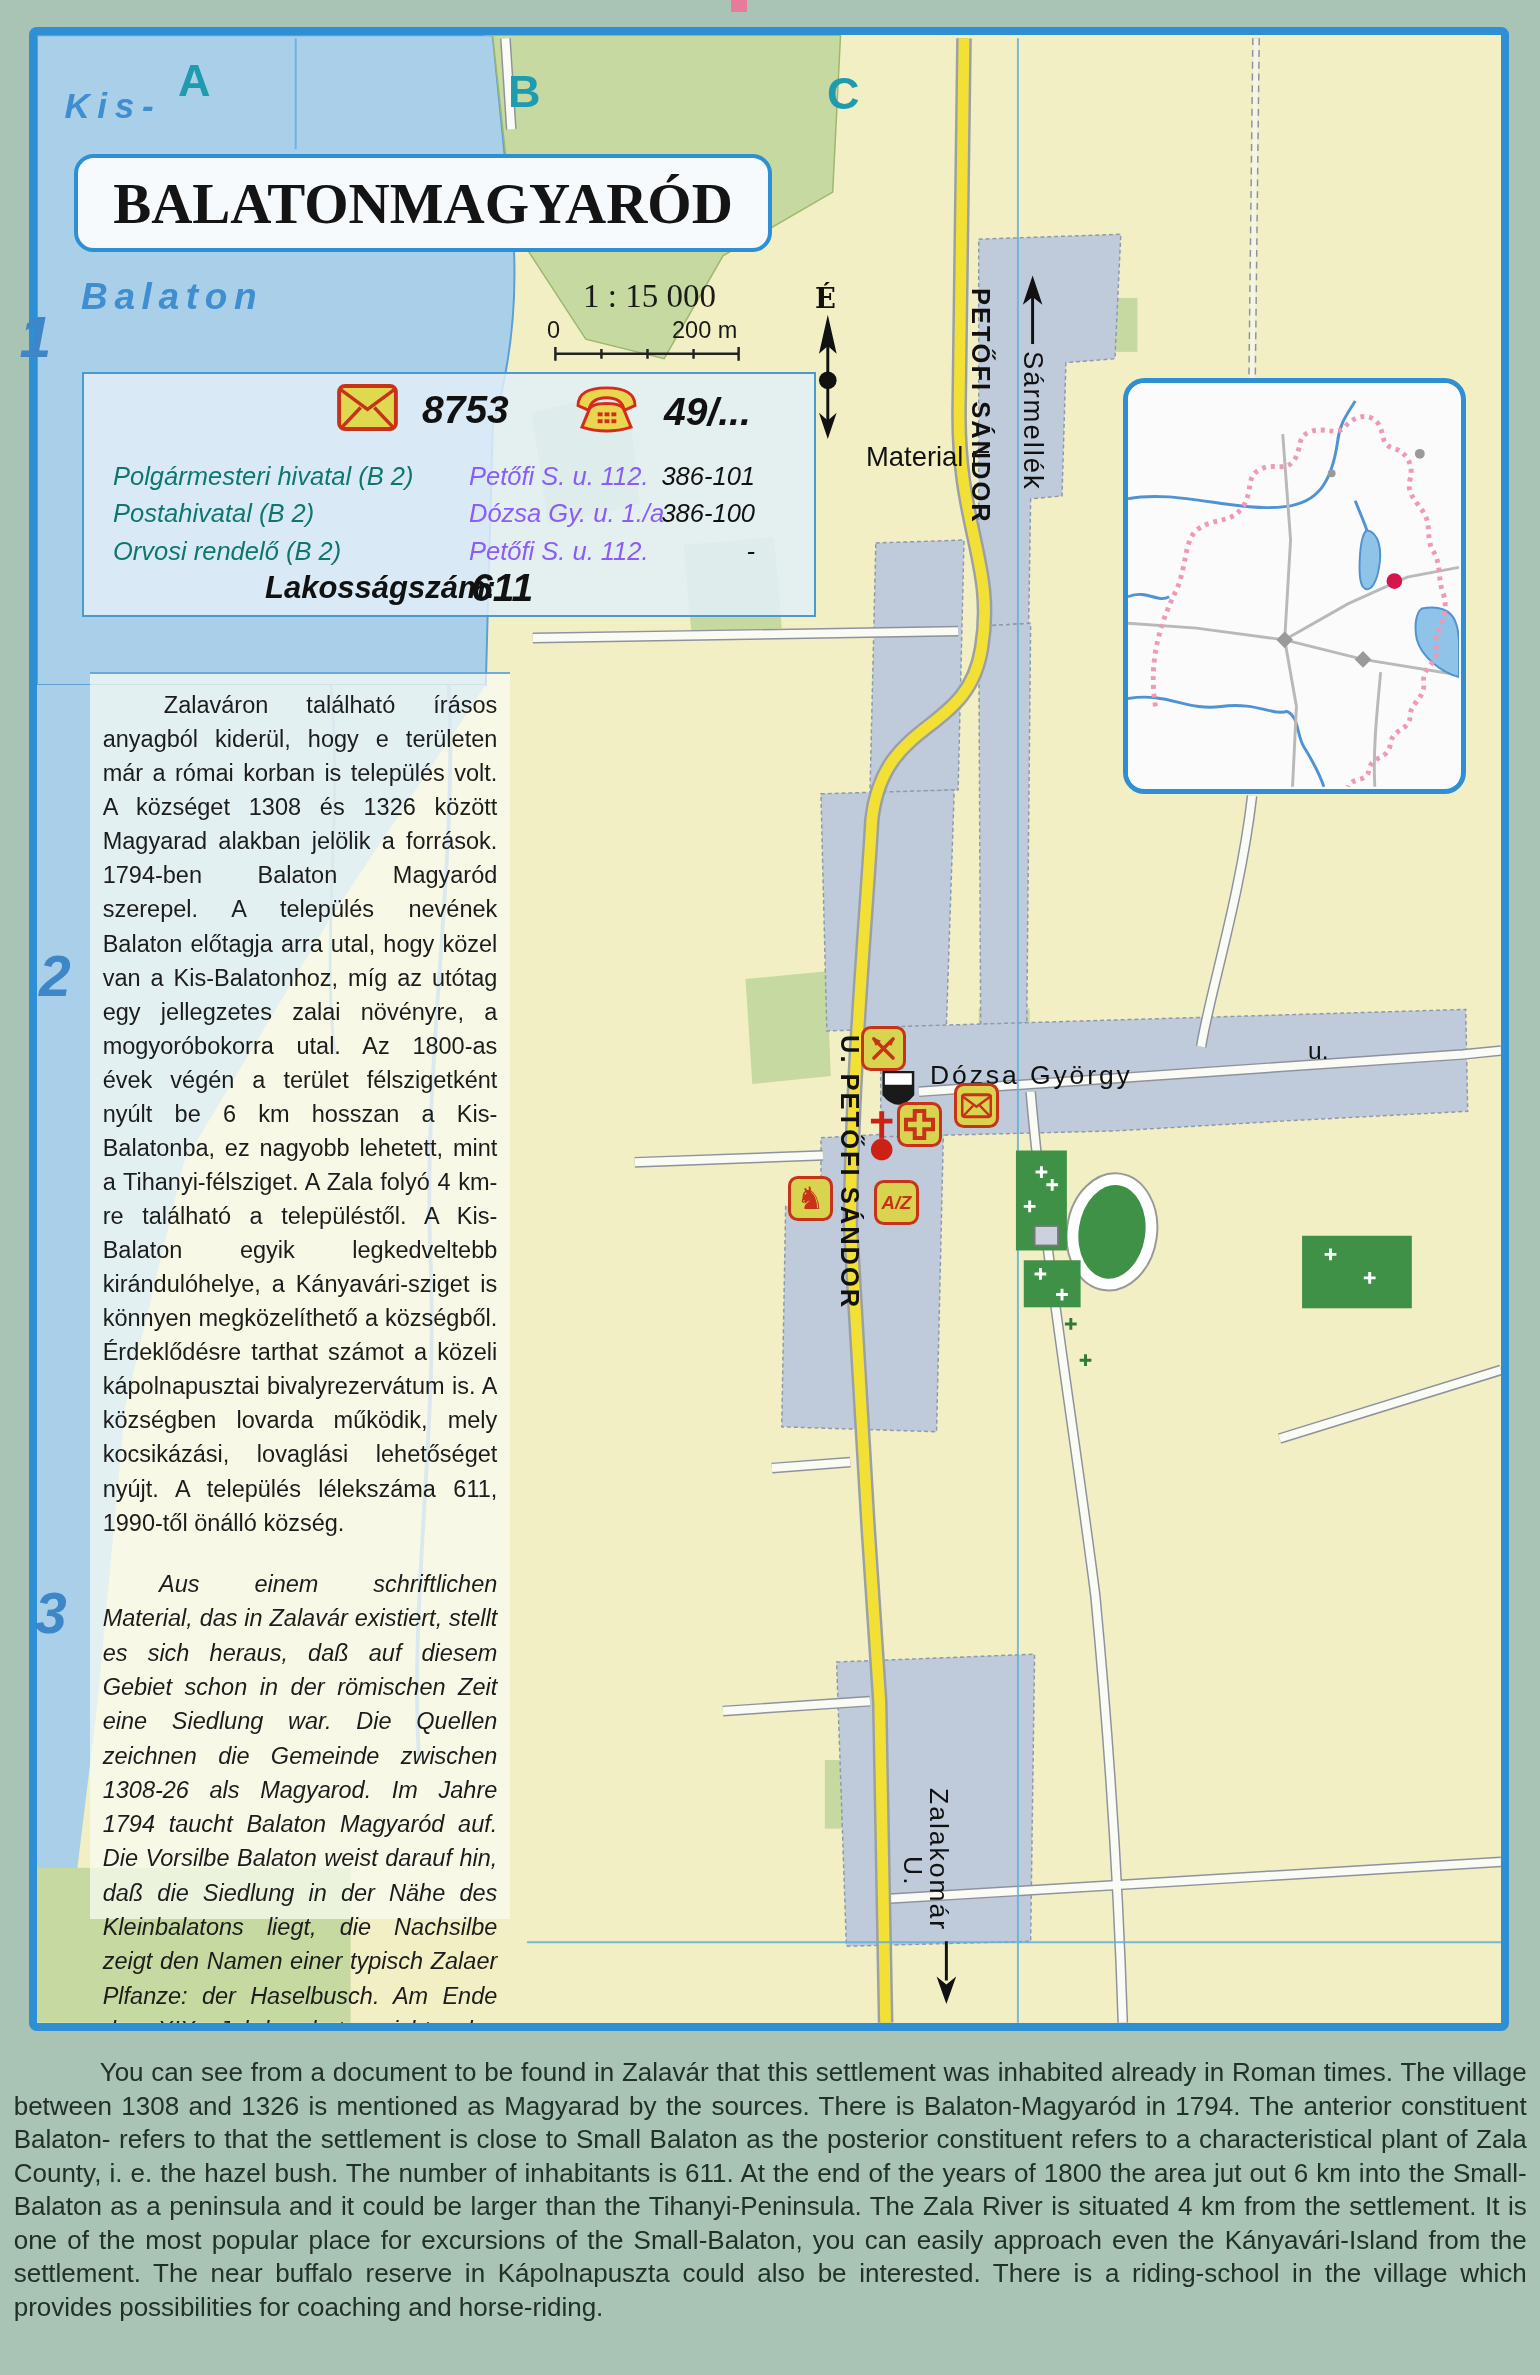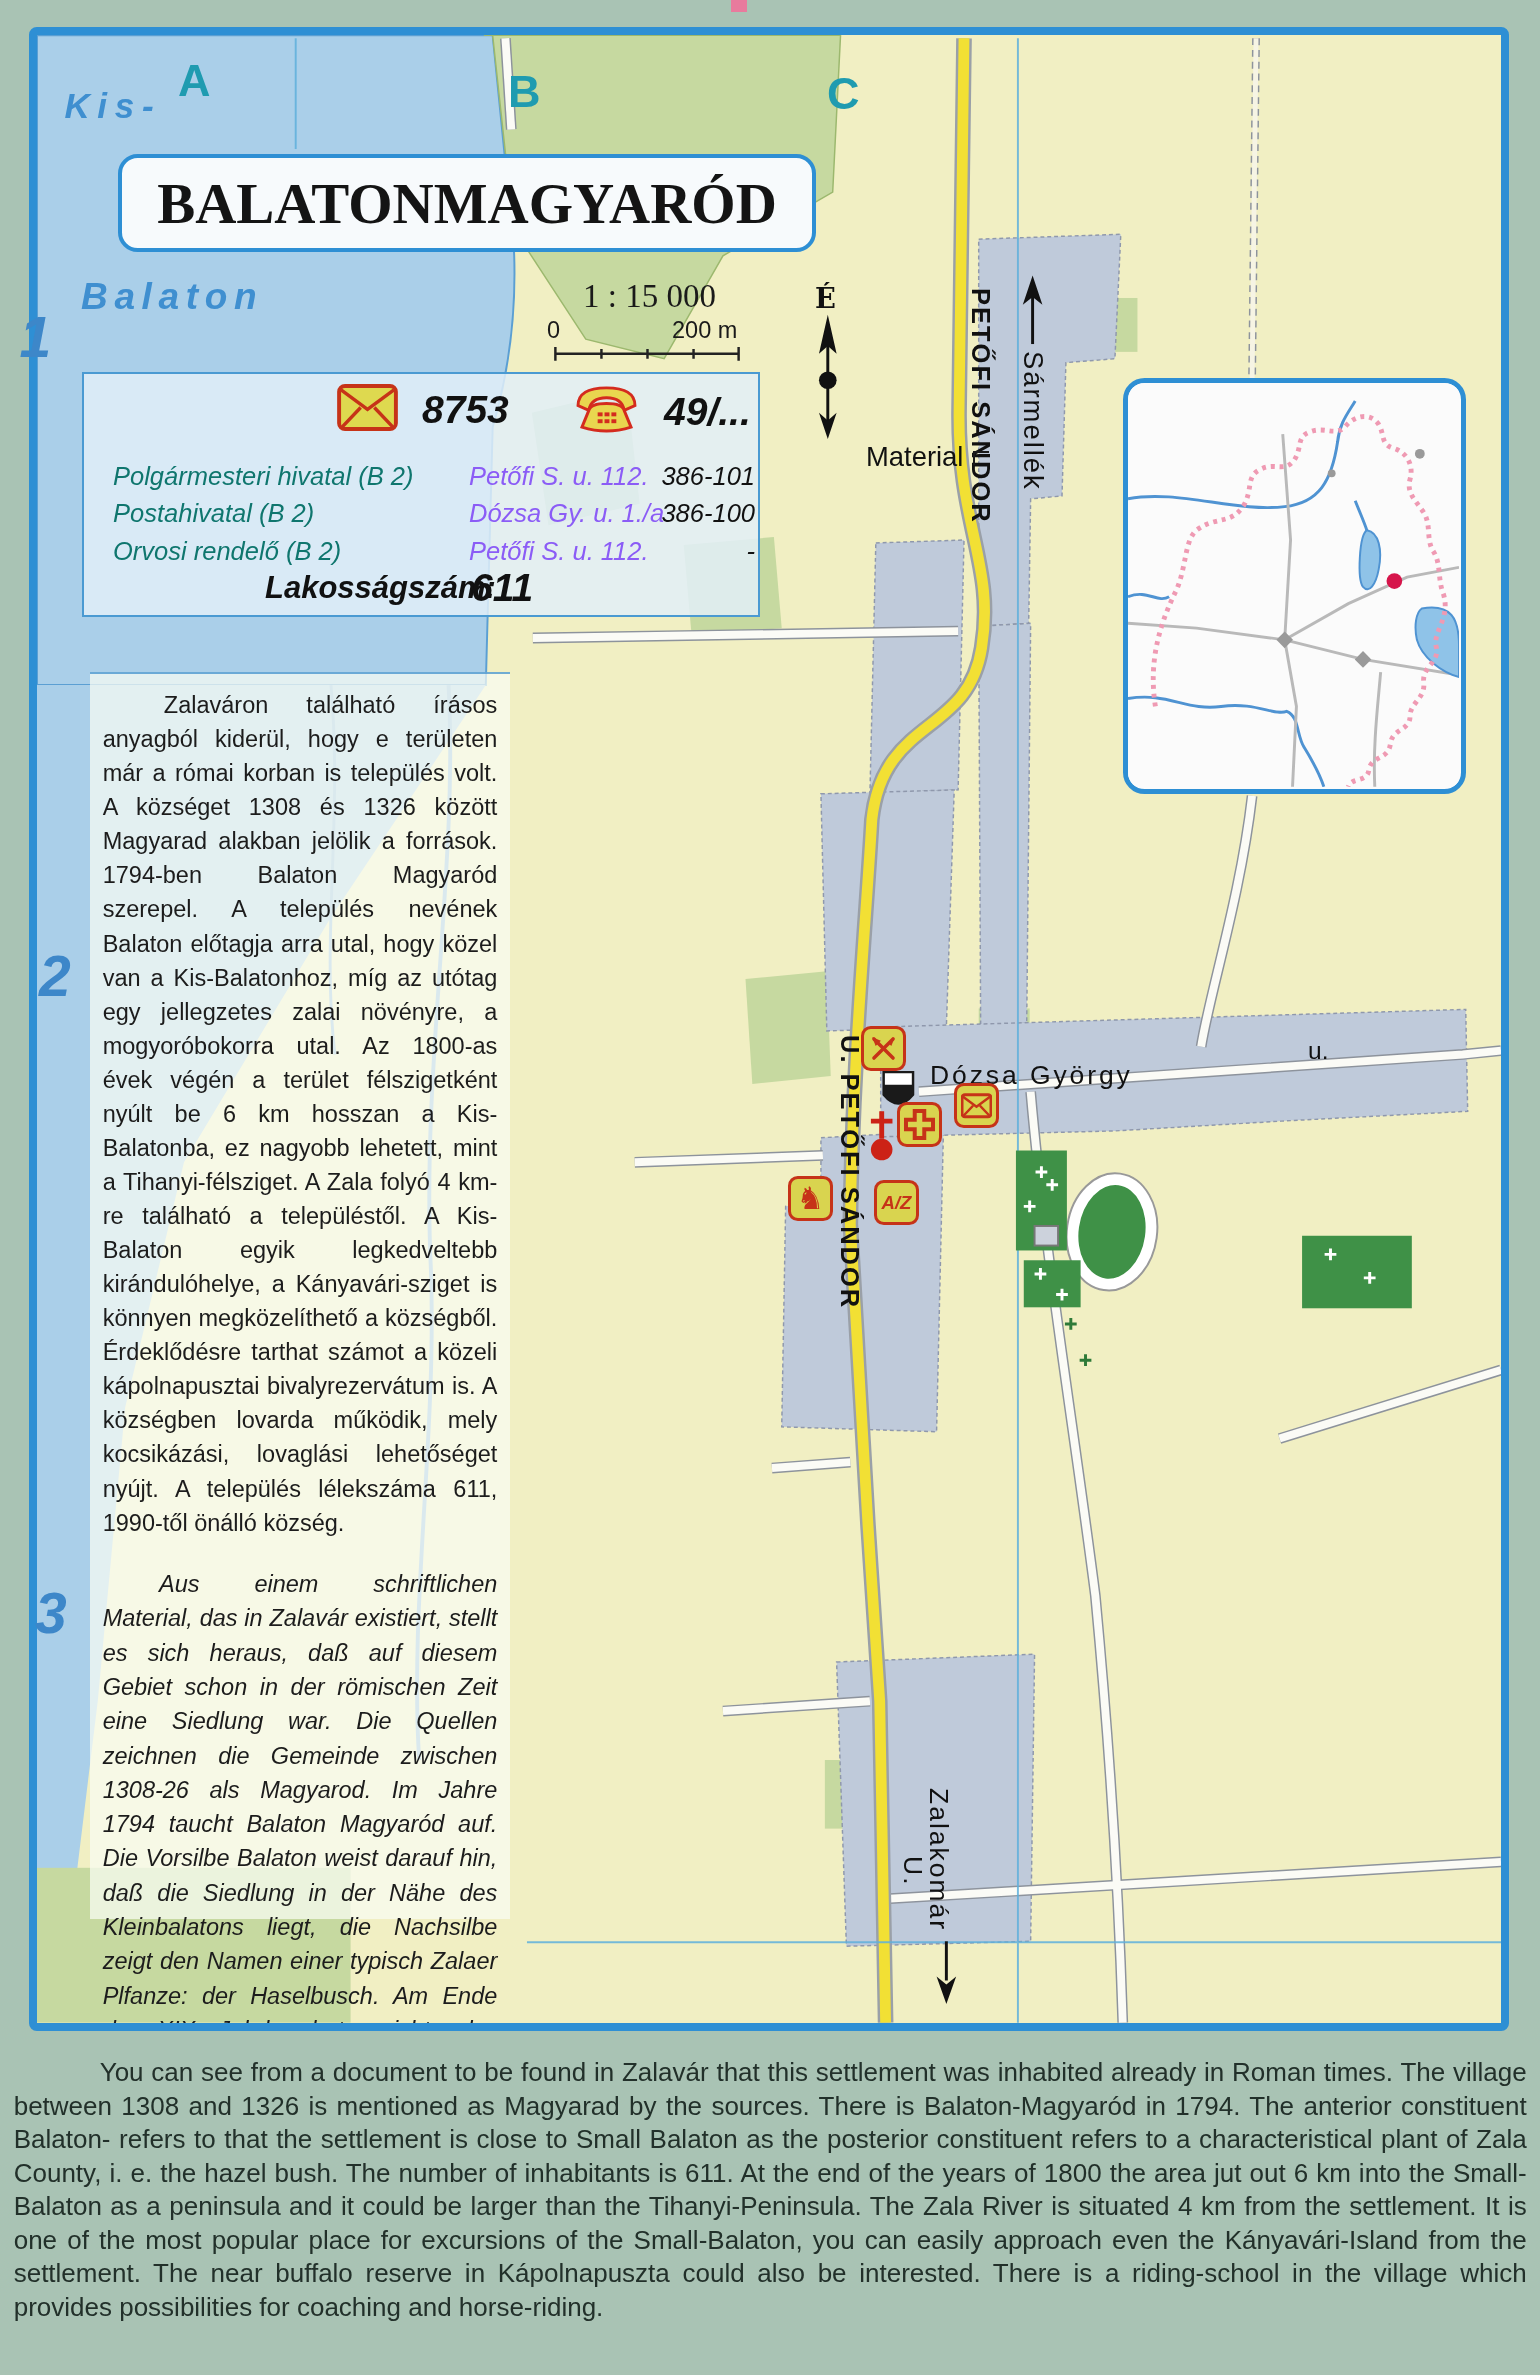--- a/index.html
+++ b/index.html
@@ -11,27 +11,27 @@
   #mapsvg{position:absolute;left:0;top:0;z-index:1;}
   .abs{position:absolute;}
   
   .water-label{color:#3f8fd0;font-style:italic;font-weight:bold;z-index:3;}
   .grid-col{color:#1f9bb0;font-weight:bold;font-size:45px;z-index:3;}
   .grid-row{position:absolute;color:#3d87c9;font-weight:bold;font-size:57px;z-index:6;font-style:italic;}
   .maplabel{color:#111;font-weight:bold;z-index:3;white-space:nowrap;}
   .vlabel{writing-mode:vertical-rl;color:#111;font-weight:bold;z-index:3;white-space:nowrap;letter-spacing:2px;}
   
   #titlebox{left:37px;top:119px;width:698px;height:98px;background:#f7fafc;border:4.9px solid #2e8fd4;
-            border-radius:19.6px;display:flex;align-items:center;justify-content:center;z-index:3;box-sizing:border-box;margin-left:44px;}
+            border-radius:19.6px;display:flex;align-items:center;justify-content:center;z-index:3;box-sizing:border-box;}
   #titlebox span{font-family:"Liberation Serif",serif;font-weight:bold;font-size:57px;color:#141414;letter-spacing:0px;}
   
   .scale-big{font-family:"Liberation Serif",serif;font-size:33px;color:#1a1a1a;z-index:3;}
   .scale-small{font-size:23.5px;color:#1a1a1a;z-index:3;}
   
-  #infobox{left:45px;top:337px;width:678px;height:245px;background:rgba(226,239,248,0.85);
+  #infobox{left:45px;top:337px;width:734px;height:245px;background:rgba(226,239,248,0.85);
            border:2px solid #4a9ad2;z-index:3;box-sizing:border-box;}
   .ib-big{position:absolute;font-size:39px;font-weight:bold;font-style:italic;color:#111;}
   .ib-name{position:absolute;left:29px;font-size:25.5px;font-style:italic;color:#0f766e;white-space:nowrap;text-align:center;}
   .ib-addr{position:absolute;left:385px;font-size:25.5px;font-style:italic;color:#8b5cf6;white-space:nowrap;}
   .ib-tel{position:absolute;left:573px;width:98px;text-align:right;font-size:25.5px;font-style:italic;color:#111;}
   
   #textpanel{left:53px;top:637px;width:420px;height:1247px;background:rgba(250,252,244,0.72);
              border-top:2px solid rgba(42,130,200,0.65);z-index:2;box-sizing:border-box;padding:13.7px 12.7px;}
   #hu-text{font-size:23.5px;line-height:1.45;text-align:justify;text-indent:2.6em;color:#1c1c1c;}
   #de-text{font-size:23.5px;line-height:1.46;text-align:justify;text-indent:2.4em;color:#1c1c1c;font-style:italic;margin-top:27.4px;}

